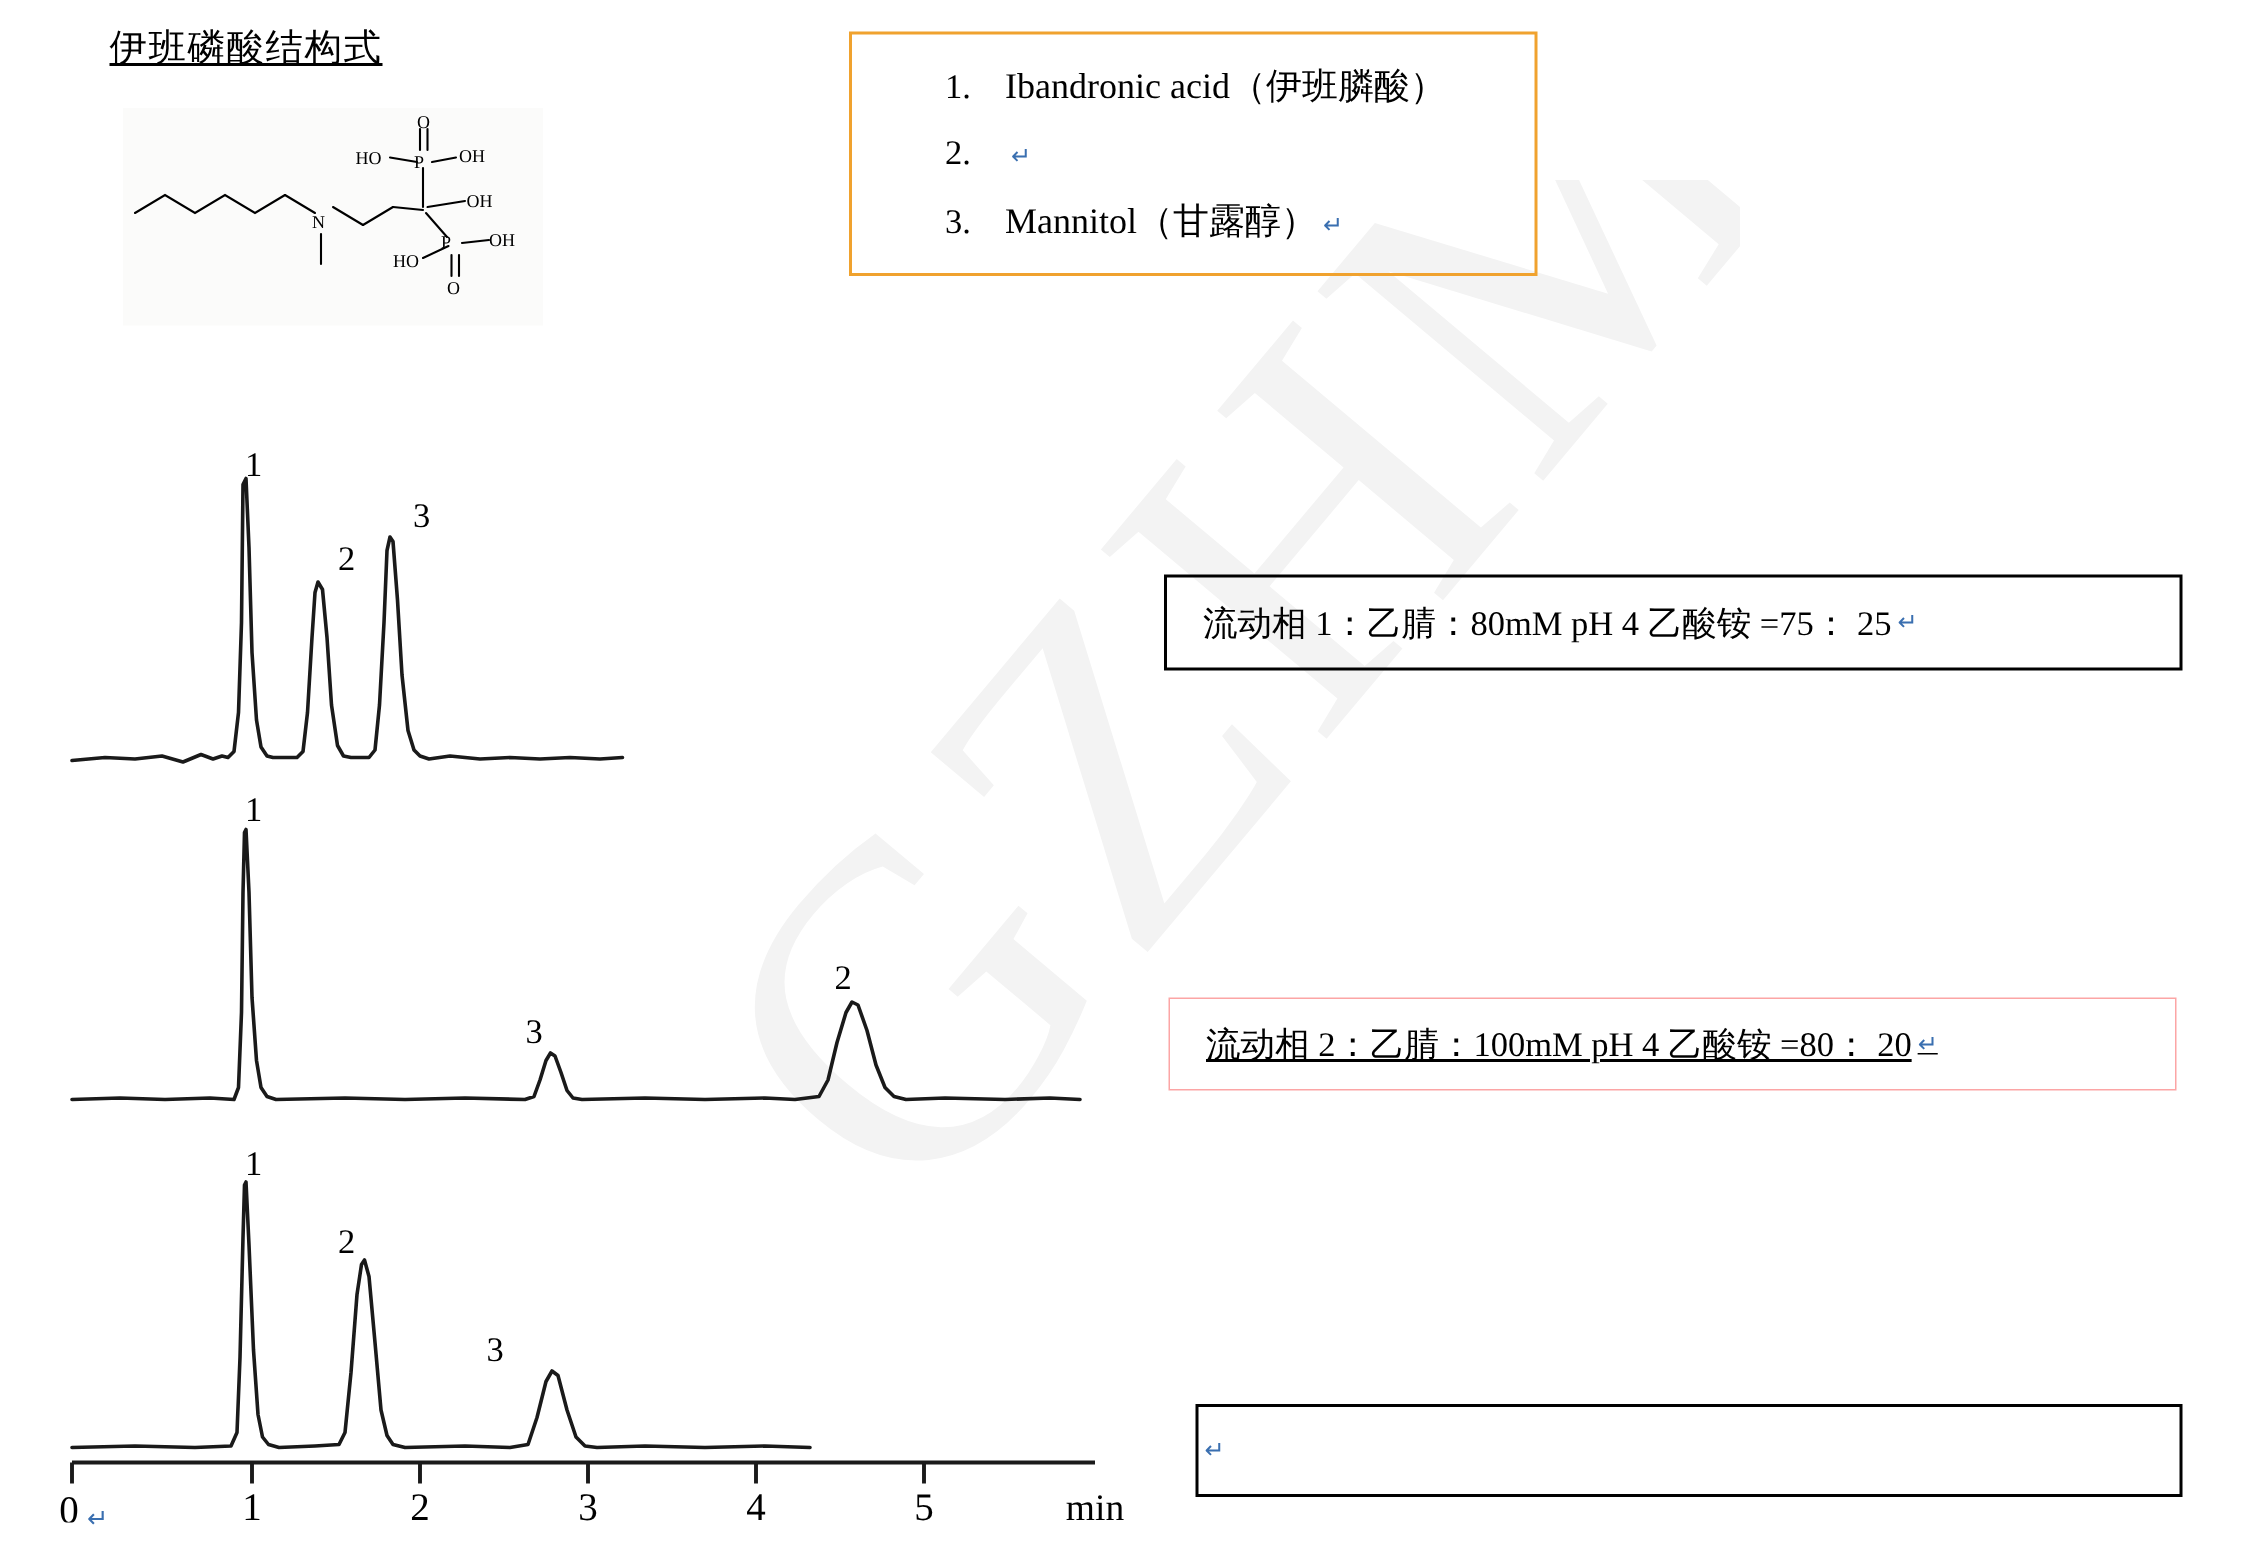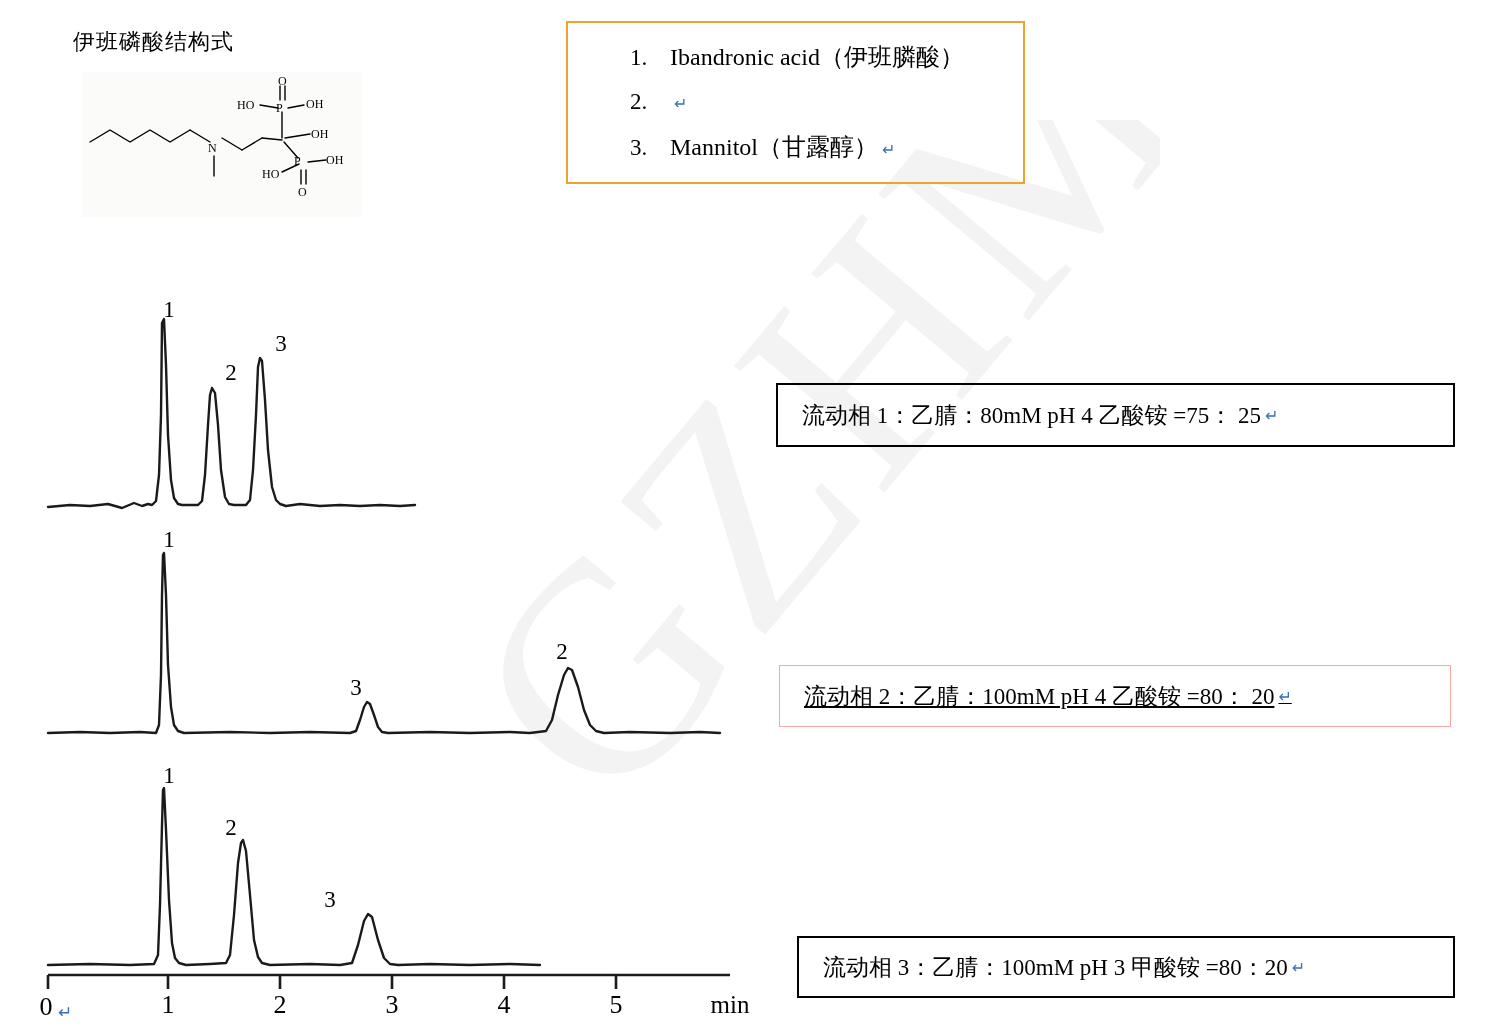--- a/index.html
+++ b/index.html
@@ -25,24 +25,25 @@
     height: 800px;
     pointer-events: none;
     user-select: none;
   }
   #watermark svg { display: block; }
 
   
   #structure-title {
     position: absolute;
     left: 73px;
-    top: 27px;
-    font-size: 22px;
+    top: 15px;
+    font-size: 25px;
     letter-spacing: 1px;
     white-space: nowrap;
+    text-decoration: underline;
   }
 
   
   #structure-figure {
     position: absolute;
     left: 82px;
     top: 72px;
     width: 280px;
     height: 145px;
     background: #fbfbfa;
@@ -229,21 +230,20 @@
   <span class="phase-text">流动相 1：乙腈：80mM pH 4 乙酸铵 =75： 25</span>
   <span class="pilcrow">↵</span>
 </div>
 
 <div class="phase-box" id="phase-box-2">
   <span class="phase-text">流动相 2：乙腈：100mM pH 4 乙酸铵 =80： 20</span>
   <span class="pilcrow">↵</span>
 </div>
 
 <div class="phase-box" id="phase-box-3">
-  <span class="phase-text">流动相 3：乙腈：100mM pH 3 甲酸铵 =80：20</span>
   <span class="pilcrow">↵</span>
 </div>
 
 <div id="chroma-wrap">
   <svg width="740" height="720" viewBox="0 0 740 720" xmlns="http://www.w3.org/2000/svg">
 
     <g>
       <path d="M 18,212 L 40,210 L 60,211 L 78,209 L 92,213 L 104,208 L 112,211
                L 118,209 L 122,210
                L 126,206 L 129,180 L 131,120 L 132,28 L 134,24 L 136,70 L 138,140

